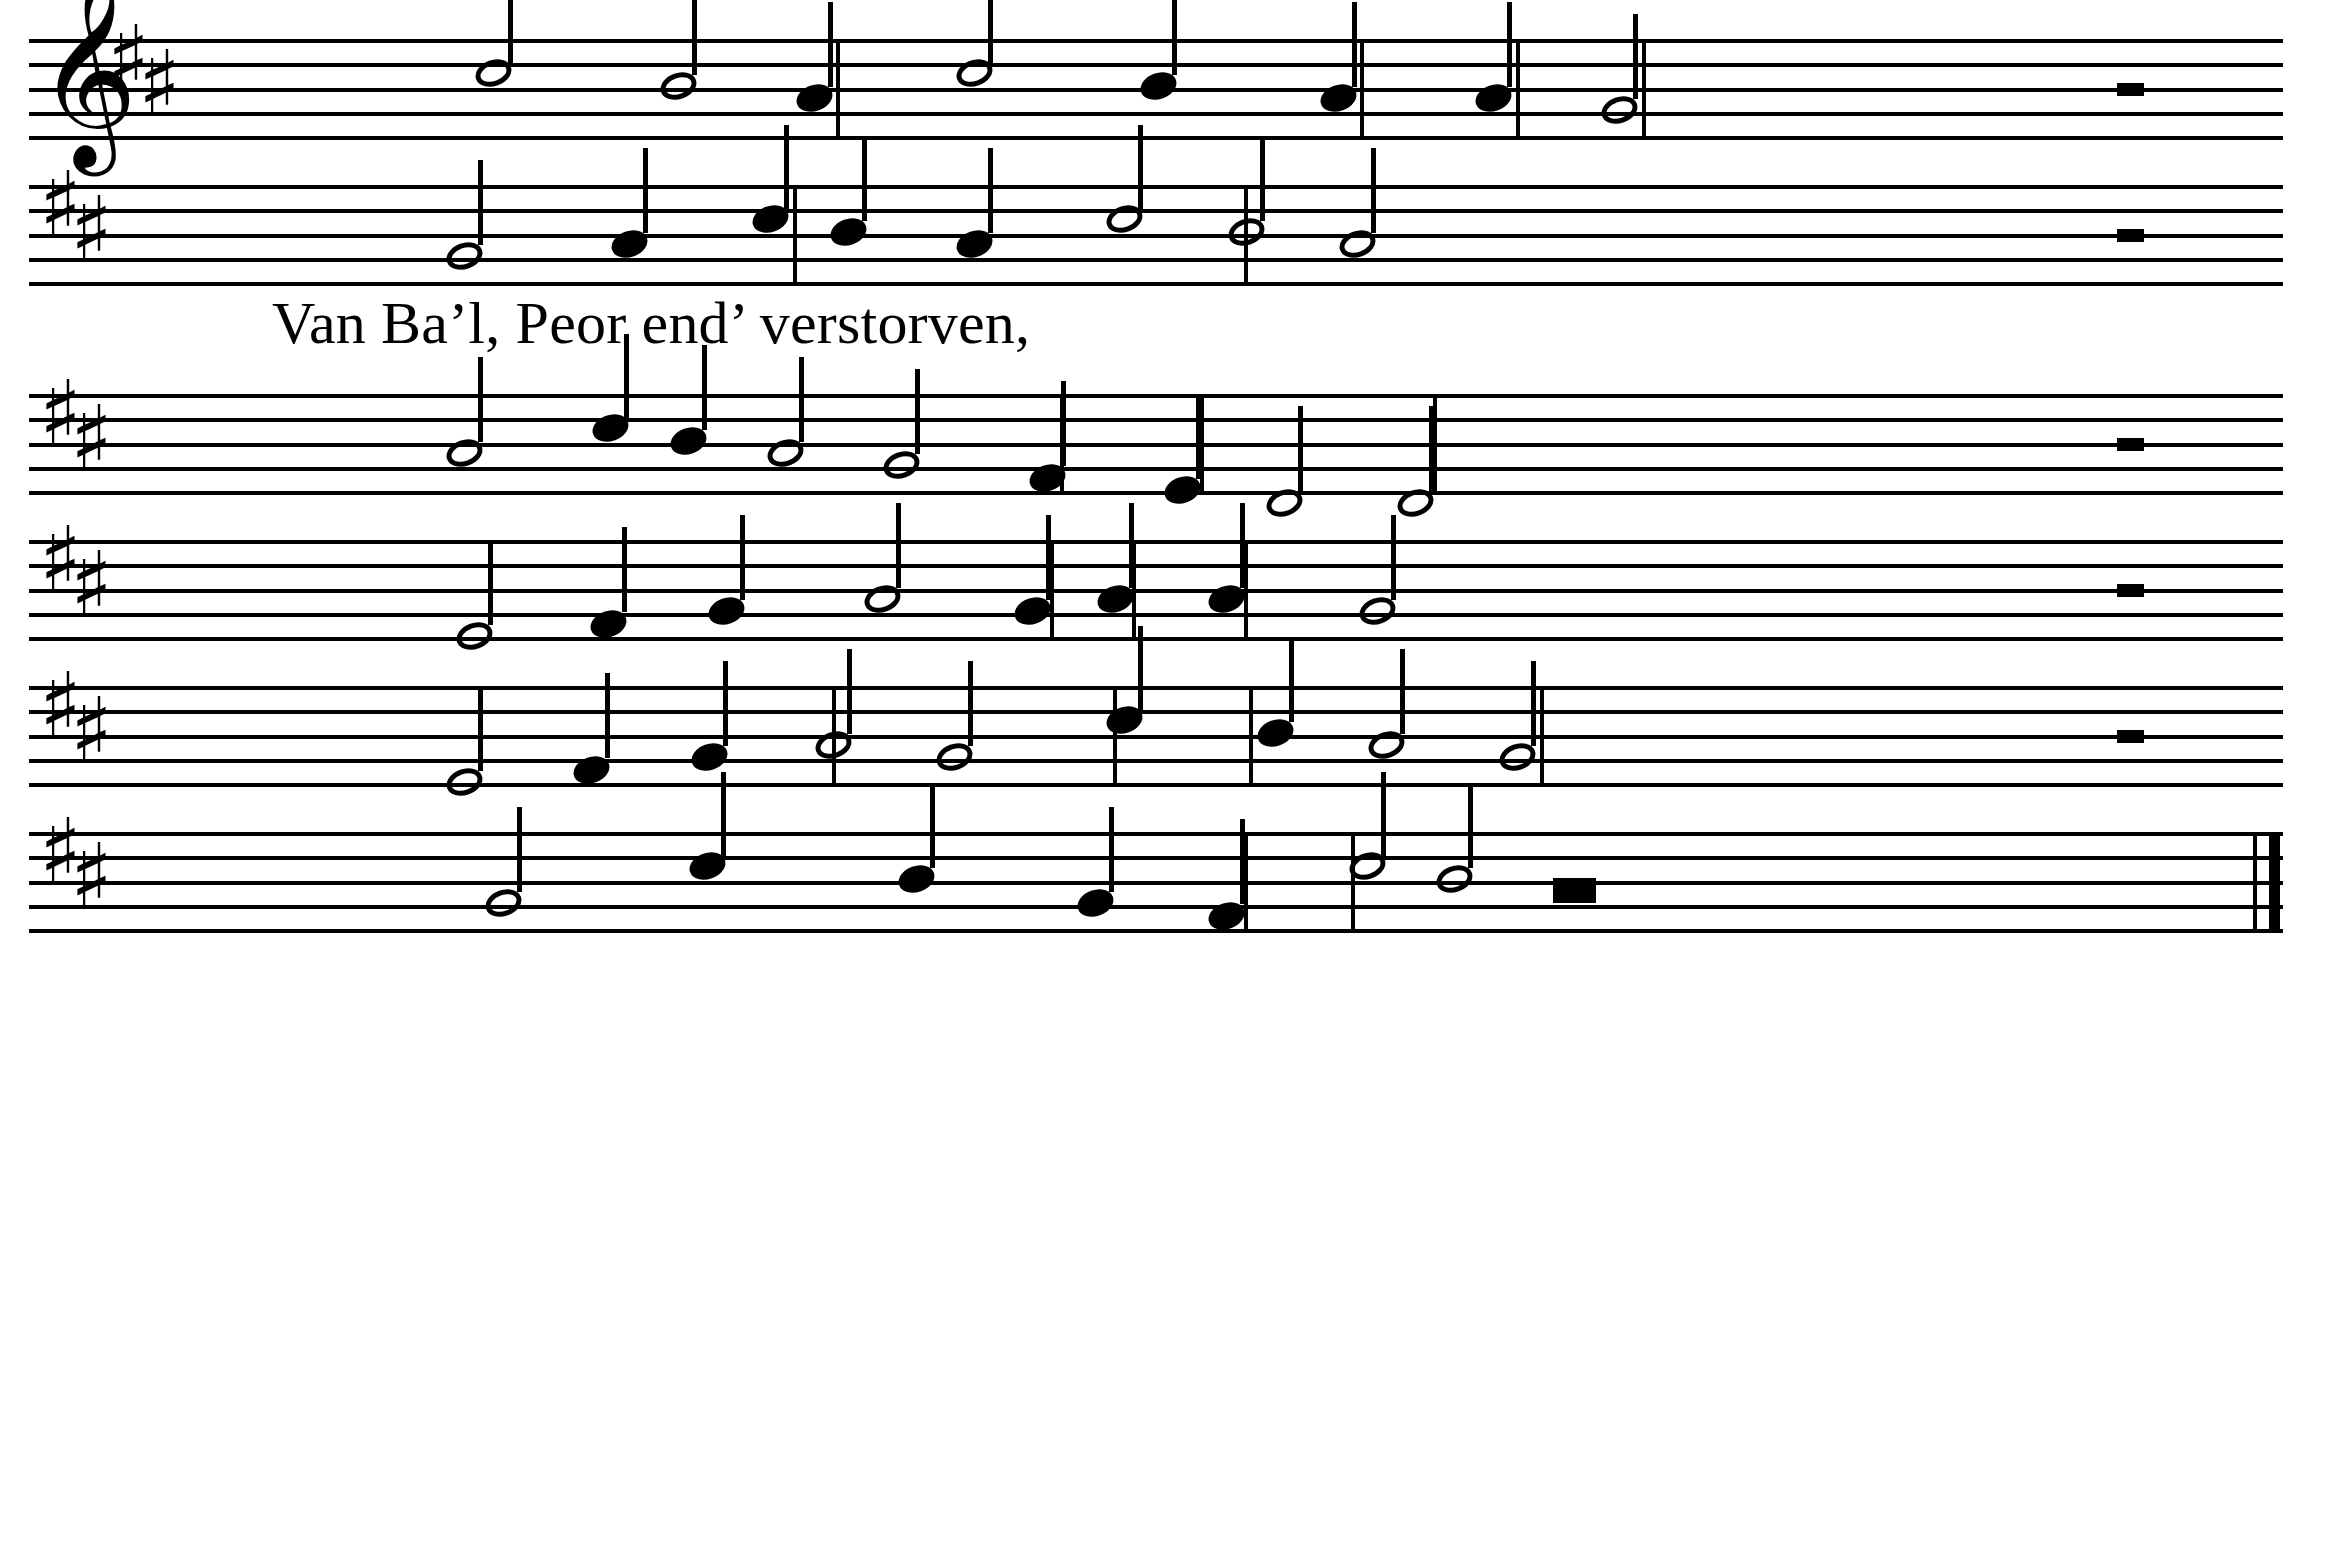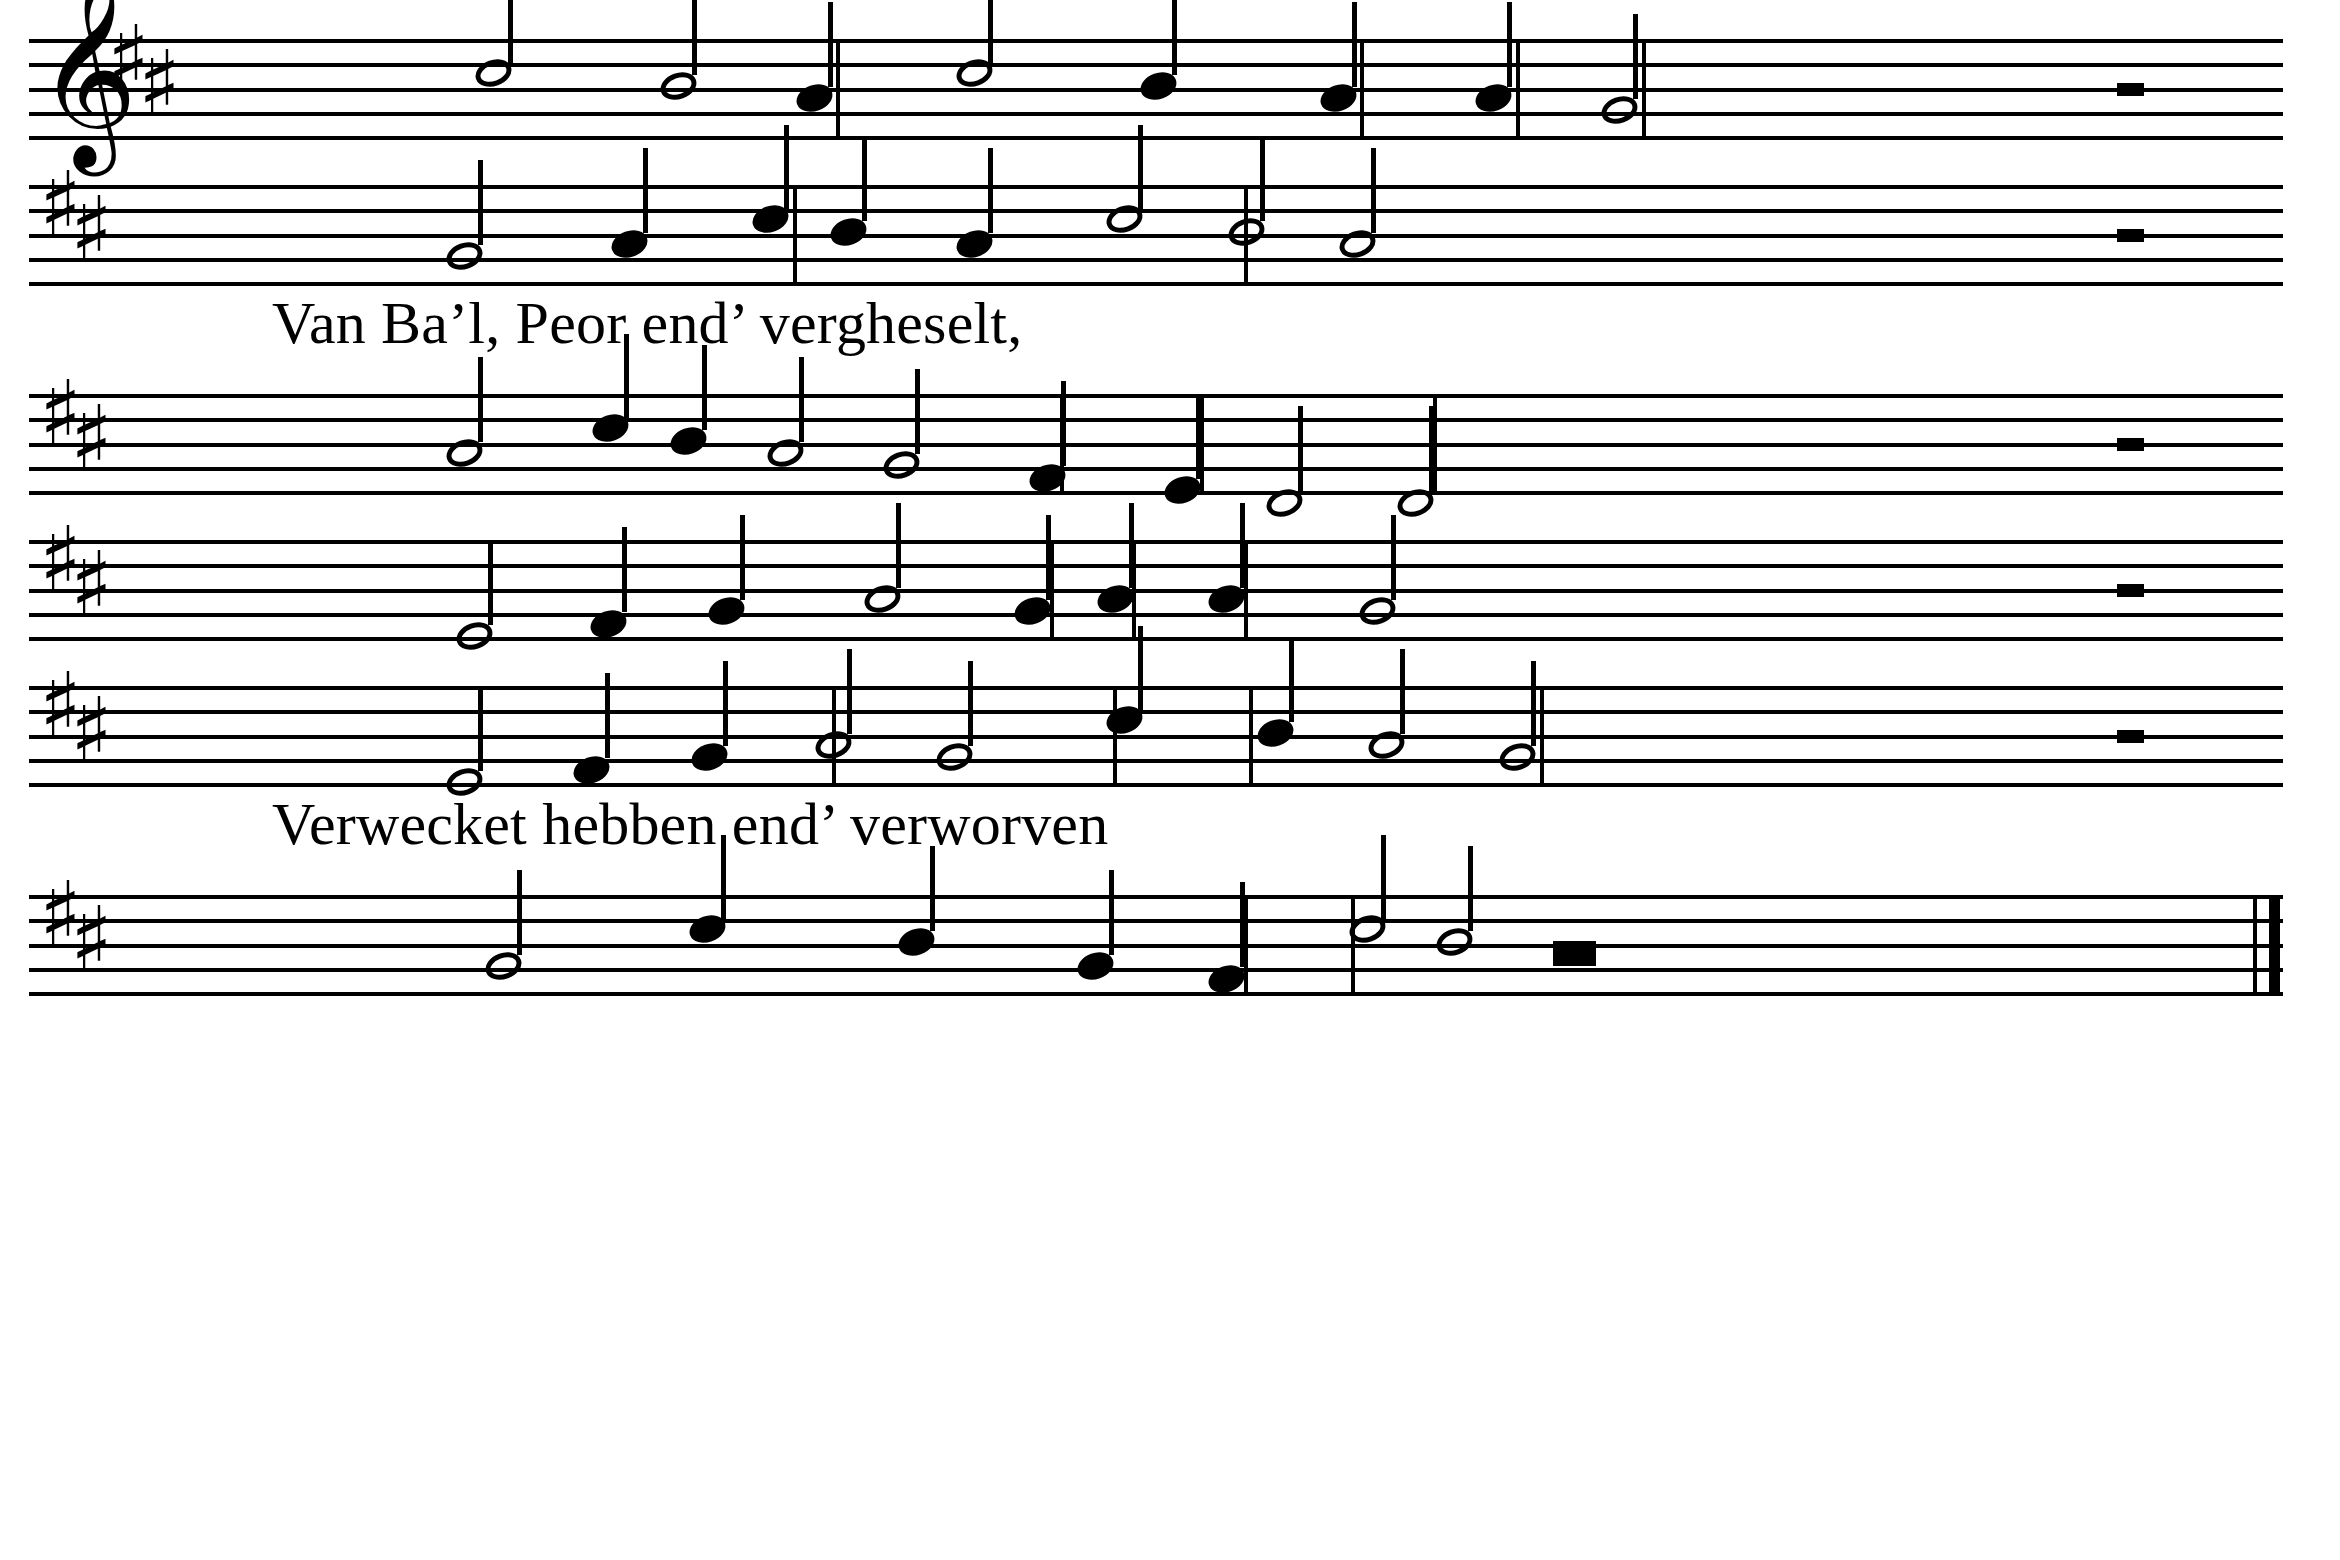--- a/index.html
+++ b/index.html
@@ -227,21 +227,21 @@
       <div class="note">
         <div class="head open" style="left:1339px; top:85px;"></div>
         <div class="stem" style="left:1371px; top:1.9px; height:85px;"></div>
       </div>
 
       <div class="barline" style="left:793px; top:39px; height:101px;"></div>
       <div class="barline" style="left:1244px; top:39px; height:101px;"></div>
 
       <div class="rest" style="left:2117px; top:83px;"></div>
     </div>
-    <div class="lyric">Van Ba’l, Peor end’ vergheselt,</div>
+    <div class="lyric">Van Ba’l, Peor end’ verstorven,</div>
   </div>
 
   <div class="system">
     <div class="staff">
       <div class="staff-lines">
         <div class="ln l0"></div>
           <div class="ln l1"></div>
           <div class="ln l2"></div>
           <div class="ln l3"></div>
           <div class="ln l4"></div>
@@ -396,21 +396,20 @@
         <div class="stem" style="left:1531px; top:13.6px; height:85px;"></div>
       </div>
 
       <div class="barline" style="left:832px; top:39px; height:101px;"></div>
       <div class="barline" style="left:1113px; top:39px; height:101px;"></div>
       <div class="barline" style="left:1249px; top:39px; height:101px;"></div>
       <div class="barline" style="left:1540px; top:39px; height:101px;"></div>
 
       <div class="rest" style="left:2117px; top:83px;"></div>
     </div>
-    <div class="lyric">Verwecket hebben end’ verworven</div>
   </div>
 
   <div class="system">
     <div class="staff">
       <div class="staff-lines">
         <div class="ln l0"></div>
           <div class="ln l1"></div>
           <div class="ln l2"></div>
           <div class="ln l3"></div>
           <div class="ln l4"></div>

